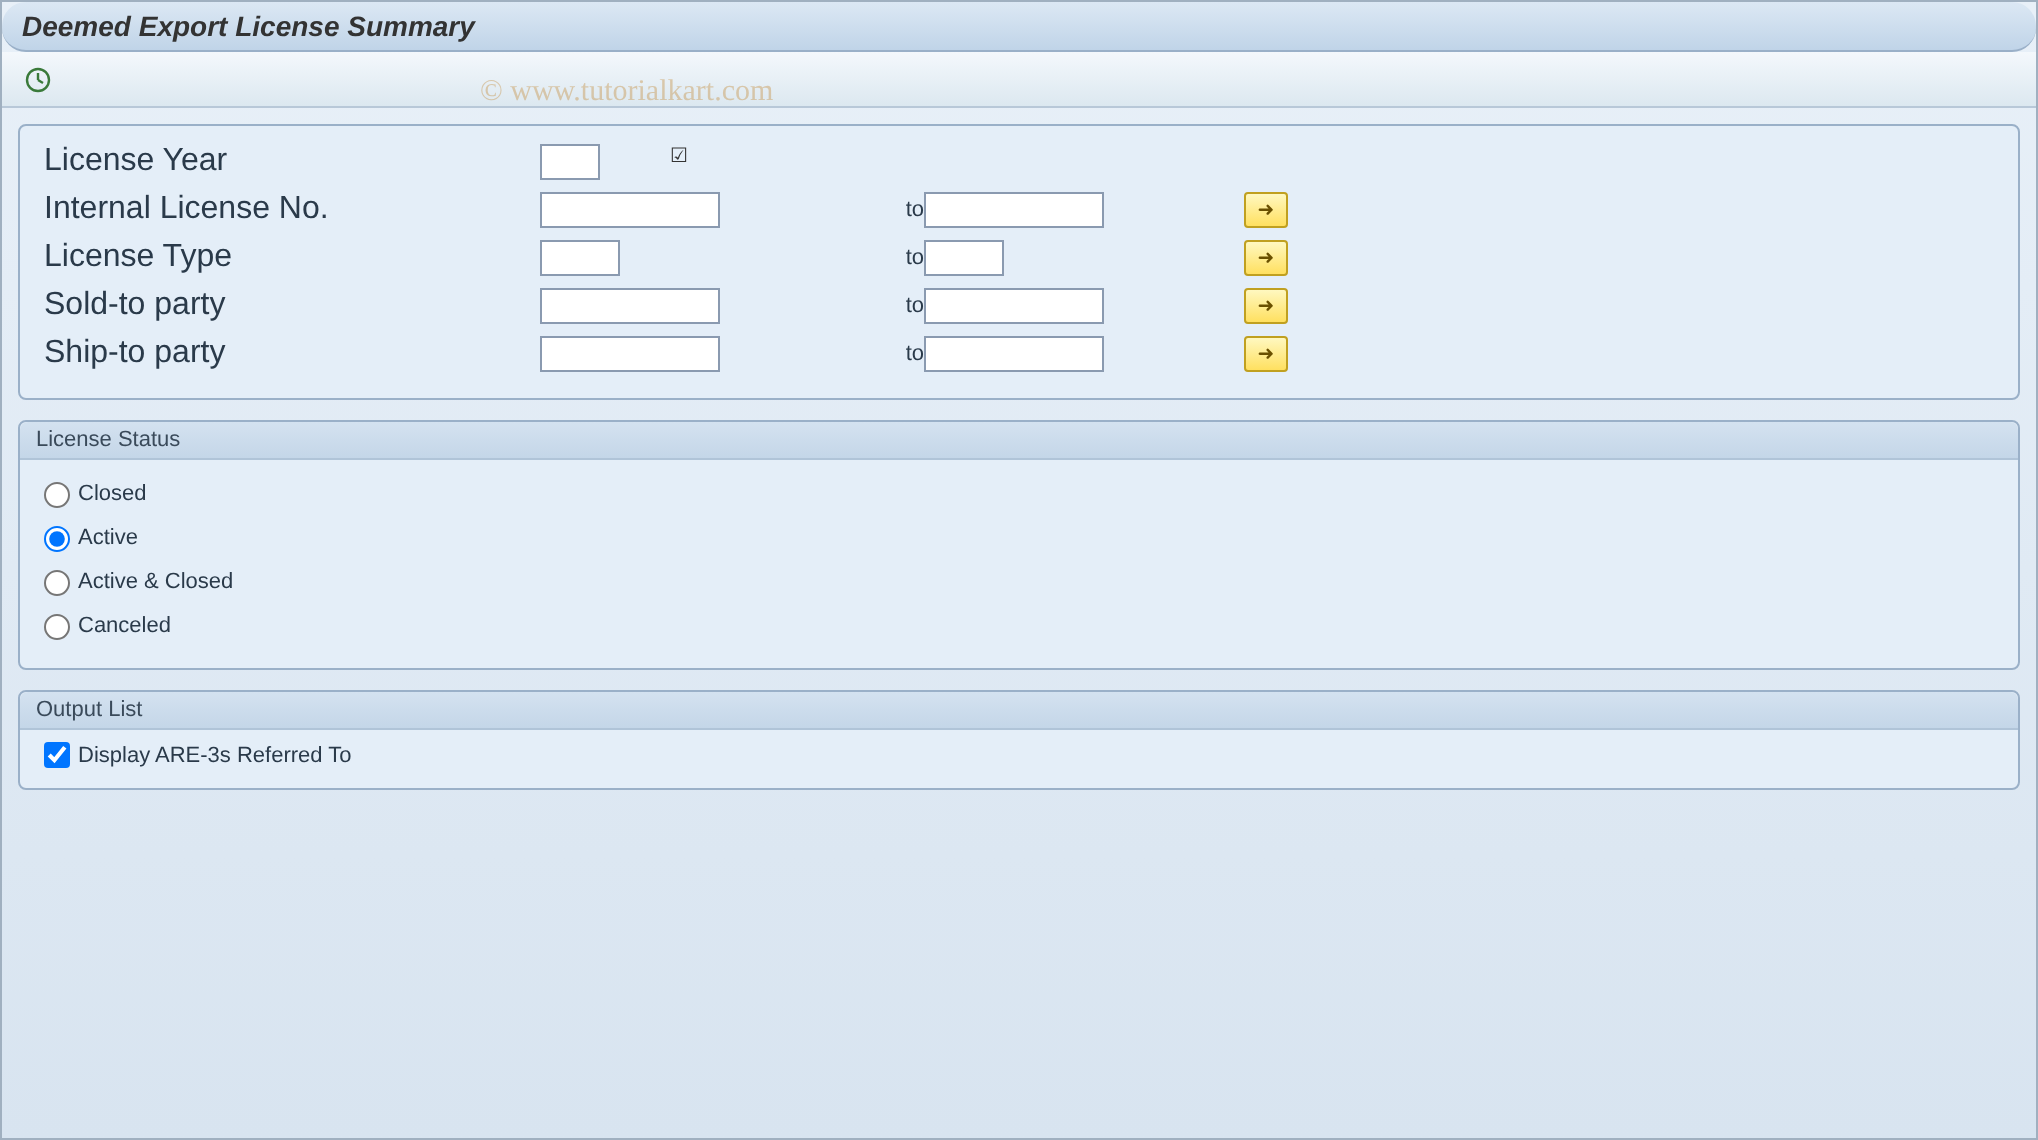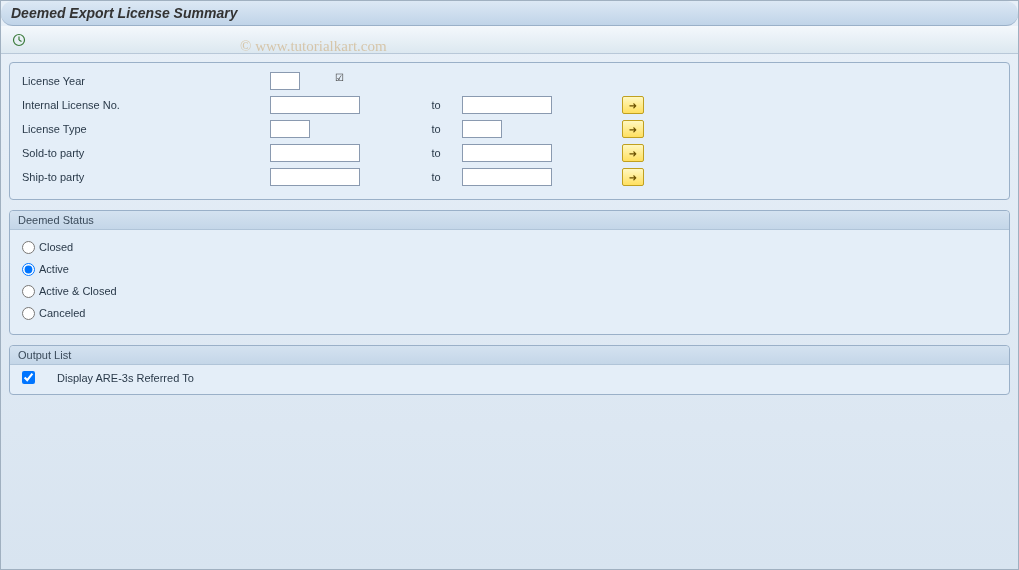--- a/index.html
+++ b/index.html
@@ -64,37 +64,37 @@
     .group-body {
       padding: 6px 10px 10px 10px;
     }
     .form-row {
       display: flex;
       align-items: center;
       height: 24px;
     }
     .form-label {
       width: 250px;
-      font-size: 11px;
+      font-size: 16px;
       color: #2a3a4a;
       padding-left: 2px;
     }
     .form-input {
       height: 18px;
       border: 1px solid #8a9ab0;
       background: #fff;
       font-size: 11px;
       padding: 0 2px;
     }
     .input-sm { width: 30px; }
     .input-md { width: 90px; }
     .input-xs { width: 40px; }
     .to-label {
       width: 52px;
-      text-align: center;
+      text-align: right;
       font-size: 11px;
       color: #2a3a4a;
       margin-left: 40px;
     }
     .col-from { width: 100px; display: inline-block; }
     .col-to { width: 100px; display: inline-block; }
     .arrow-btn {
       width: 22px;
       height: 18px;
       background: linear-gradient(to bottom, #fff8c0, #ffe060);
@@ -113,21 +113,21 @@
       align-items: center;
       height: 22px;
       gap: 4px;
       padding-left: 2px;
     }
     .radio-row input[type="radio"] { margin: 0; }
     .radio-row label { font-size: 11px; color: #2a3a4a; cursor: pointer; }
     .check-row {
       display: flex;
       align-items: center;
-      gap: 22px;
+      gap: 4px;
       padding-left: 2px;
     }
     .check-row input[type="checkbox"] { margin: 0; }
     .check-row label { font-size: 11px; color: #2a3a4a; cursor: pointer; }
     .watermark {
       position: absolute;
       top: 38px;
       left: 240px;
       font-size: 15px;
       color: rgba(200,150,80,0.45);
@@ -206,21 +206,21 @@
           <span class="to-label">to</span>
           <span class="col-to"><input class="form-input input-md" style=""></span>
           <span class="arrow-btn">
             <span>➜</span>
           </span>
         </div>
       </div>
     </div>
 
     <div class="group-box">
-      <div class="group-title">Deemed Status</div>
+      <div class="group-title">License Status</div>
       <div class="group-body">
         <div class="radio-row">
           <input type="radio" name="status" id="r-closed" style="">
           <label for="r-closed">Closed</label>
         </div>
         <div class="radio-row">
           <input type="radio" name="status" id="r-active" checked="" style="">
           <label for="r-active">Active</label>
         </div>
         <div class="radio-row">

